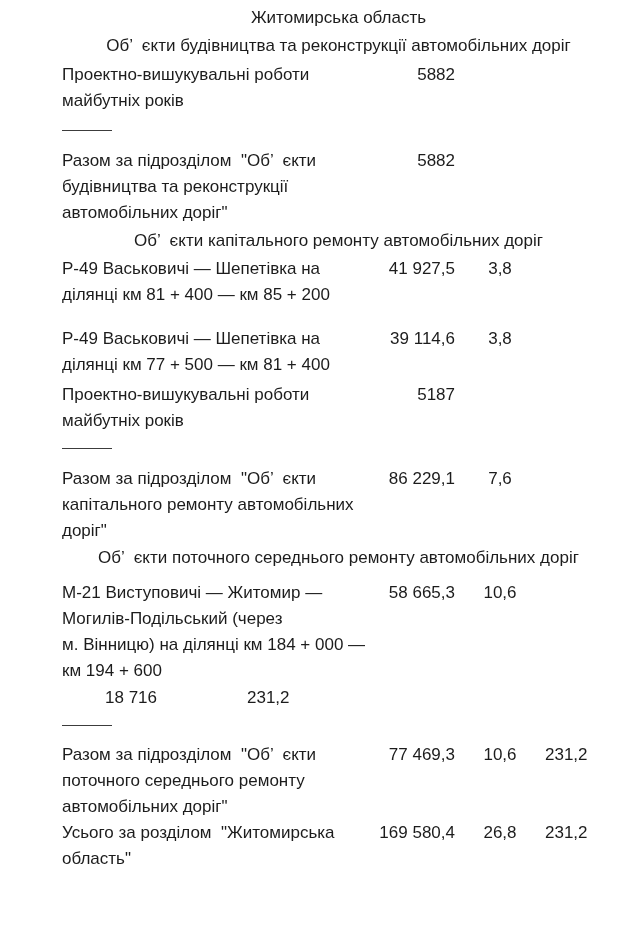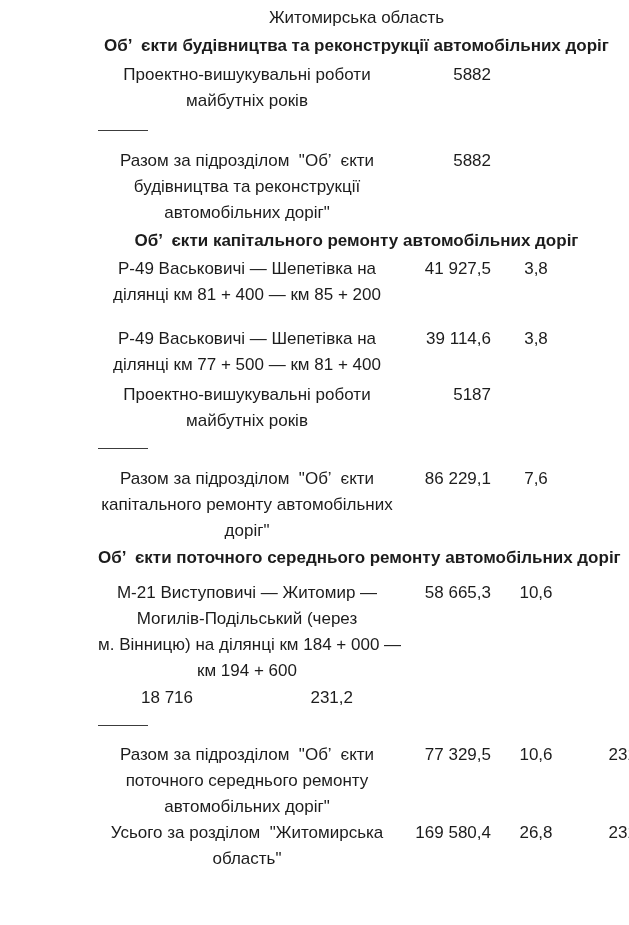--- a/index.html
+++ b/index.html
@@ -6,39 +6,38 @@
   .page{
     position:relative;
     width:629px;height:925px;
     overflow:hidden;
     background:var(--bg,#ffffff);
     color:var(--text-color,#1c1c1c);
     font-family:"Liberation Sans", sans-serif;
     font-size:17px;
     line-height:26px;
     box-sizing:border-box;
-    padding:5px 14px 0 98px;
+    padding:5px 14px 0 62px;
   }
   .title{
     text-align:center;
     white-space:pre;
   }
   .heading{
     text-align:center;
     white-space:pre;
-    font-weight:bold;
   }
   .row{
     display:flex;
     align-items:flex-start;
   }
-  .c1{width:298px;white-space:pre;flex:0 0 auto;text-align:center;}
+  .c1{width:298px;white-space:pre;flex:0 0 auto;}
   .c2{width:95px;text-align:right;flex:0 0 auto;}
   .c3{width:90px;text-align:center;flex:0 0 auto;}
-  .c4{width:70px;text-align:right;flex:0 0 auto;}
+  .c4{width:70px;text-align:left;flex:0 0 auto;}
   .sep-row{
     position:relative;
     height:26px;
   }
   .sep-line{
     position:absolute;
     left:0;top:14px;
     width:50px;height:0;
     border-top:1.6px solid #3c3c3c;
   }
@@ -136,21 +135,21 @@
   </div>
 
   <div class="sep-row" style="margin-top:0">
     <div class="sep-line"></div>
   </div>
 
   <div class="row" style="margin-top:5px">
     <div class="c1">Разом за підрозділом  "Об’  єкти
 поточного середнього ремонту
 автомобільних доріг"</div>
-    <div class="c2">77 329,5</div>
+    <div class="c2">77 469,3</div>
     <div class="c3">10,6</div>
     <div class="c4">231,2</div>
   </div>
 
   <div class="row" style="margin-top:0">
     <div class="c1">Усього за розділом  "Житомирська
 область"</div>
     <div class="c2">169 580,4</div>
     <div class="c3">26,8</div>
     <div class="c4">231,2</div>

